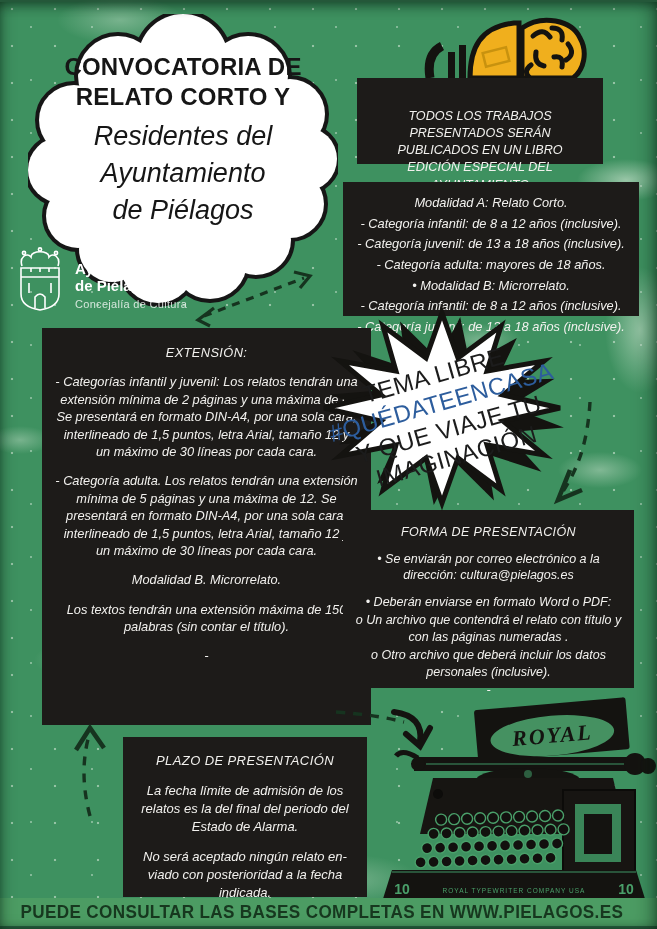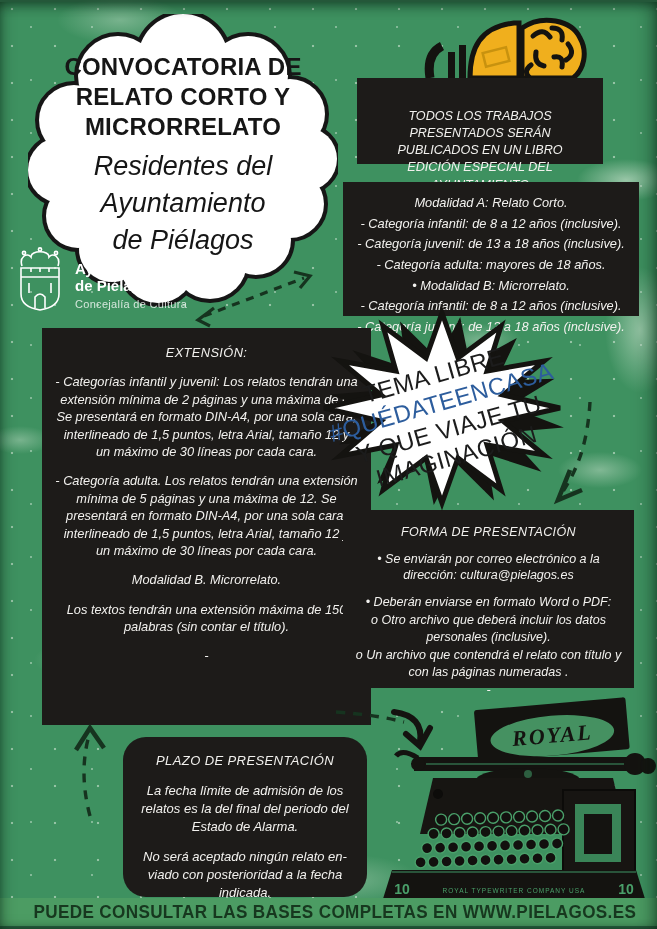--- a/index.html
+++ b/index.html
@@ -43,21 +43,21 @@
   .box-publication{left:357px;top:78px;width:246px;height:86px;padding:13px 10px;font-size:12.6px;line-height:1.36;}
   .box-modalities{left:343px;top:182px;width:296px;height:134px;padding:9px 6px;font-size:12.8px;line-height:1.3;}
   .box-modalities p{margin:4px 0 1px 0;}
   .box-extension{left:42px;top:328px;width:329px;height:397px;padding:16px 13px;font-size:12.8px;line-height:1.36;}
   .box-extension p{margin:0 0 12px 0;}
   .box-extension p:last-child{margin:0;}
   .box-submission{left:343px;top:510px;width:291px;height:178px;padding:14px 12px;font-size:12.5px;line-height:1.32;}
   .box-submission .box-title{margin-bottom:10px;}
   .box-submission p{margin:0 0 2px 0;}
   .box-submission .gap-after{margin-bottom:10px;}
-  .box-deadline{left:123px;top:737px;width:244px;height:160px;padding:15px 13px;font-size:13px;line-height:1.38;border-radius:23px;}
+  .box-deadline{left:123px;top:737px;width:244px;height:160px;padding:15px 13px;font-size:13px;line-height:1.38;}
   .box-deadline p{margin:0 0 12px 0;}
 
   .cloud{position:absolute;left:28px;top:14px;width:310px;height:302px;z-index:3;}
   .cloud svg{position:absolute;inset:0;}
   .cloud-text{position:absolute;left:34px;right:34px;top:38px;text-align:center;color:#161616;}
   .cloud-title{font-size:24px;line-height:30px;font-weight:bold;letter-spacing:.2px;}
   .cloud-subtitle{font-size:27px;line-height:37px;font-style:italic;margin-top:6px;}
 
   .logo{position:absolute;left:14px;top:247px;display:flex;gap:9px;z-index:5;color:#fff;}
   .logo-text{margin-top:14px;}
@@ -78,21 +78,21 @@
     position:absolute;left:0;right:0;top:54px;text-align:center;
     transform:rotate(-16deg);
     font-size:24px;line-height:28px;font-weight:500;color:#1c1c1c;letter-spacing:.4px;
   }
   .burst-text .hashtag{color:#2D5D9D;}
 
   .typewriter{position:absolute;left:378px;top:694px;width:279px;height:214px;z-index:4;}
 
   .footer{
     position:absolute;left:0;top:898px;width:657px;height:31px;z-index:7;
-    background:#4C9C63;display:flex;align-items:center;justify-content:flex-start;
+    background:#4C9C63;display:flex;align-items:center;justify-content:flex-end;
     border-bottom:3px solid #2A6341;box-sizing:border-box;
   }
   .footer span{
     font-weight:bold;font-size:19px;color:#17381F;letter-spacing:.4px;
     transform:scaleX(.9);white-space:nowrap;
   }
 </style>
 </head>
 <body>
 
@@ -131,21 +131,20 @@
           <circle cx="50" cy="202" r="32"></circle>
           <circle cx="33" cy="156" r="33"></circle>
         <circle cx="46" cy="106" r="35"></circle>
           <ellipse cx="155" cy="150" rx="115" ry="108"></ellipse>
       </g>
     </svg>
     <div class="cloud-text">
       <div class="cloud-title">
         <div>CONVOCATORIA DE</div>
         <div>RELATO CORTO Y</div>
-        <div>MICRORRELATO</div>
       </div>
       <div class="cloud-subtitle">
         <div>Residentes del</div>
         <div>Ayuntamiento</div>
         <div>de Piélagos</div>
       </div>
     </div>
   </div>
 
   <div class="logo">
@@ -233,22 +232,22 @@
 
   <svg class="arrow arrow-b" viewBox="0 0 62 118">
     <path d="M52,4 C50,36 44,66 22,98" fill="none" stroke="#16331F" stroke-width="3.4" stroke-dasharray="9 8"></path>
     <path d="M44,92 L20,102 L32,72" fill="none" stroke="#16331F" stroke-width="4.6"></path>
   </svg>
 
   <div class="box box-submission">
     <p class="box-title">FORMA DE PRESENTACIÓN</p>
     <p class="gap-after">• Se enviarán por correo electrónico a la dirección: cultura@pielagos.es</p>
     <p>• Deberán enviarse en formato Word o PDF:</p>
+    <p>o Un archivo que contendrá el relato con título y con las páginas numeradas .</p>
     <p>o Otro archivo que deberá incluir los datos personales (inclusive).</p>
-    <p>o Un archivo que contendrá el relato con título y con las páginas numeradas .</p>
     <p>-</p>
   </div>
 
   <div class="box box-deadline">
     <p class="box-title" style="margin-bottom:12px;">PLAZO DE PRESENTACIÓN</p>
     <p>La fecha límite de admisión de los relatos es la del final del periodo del Estado de Alarma.</p>
     <p>No será aceptado ningún relato en- viado con posterioridad a la fecha indicada.</p>
   </div>
 
   <svg class="arrow arrow-c" viewBox="0 0 48 100">

